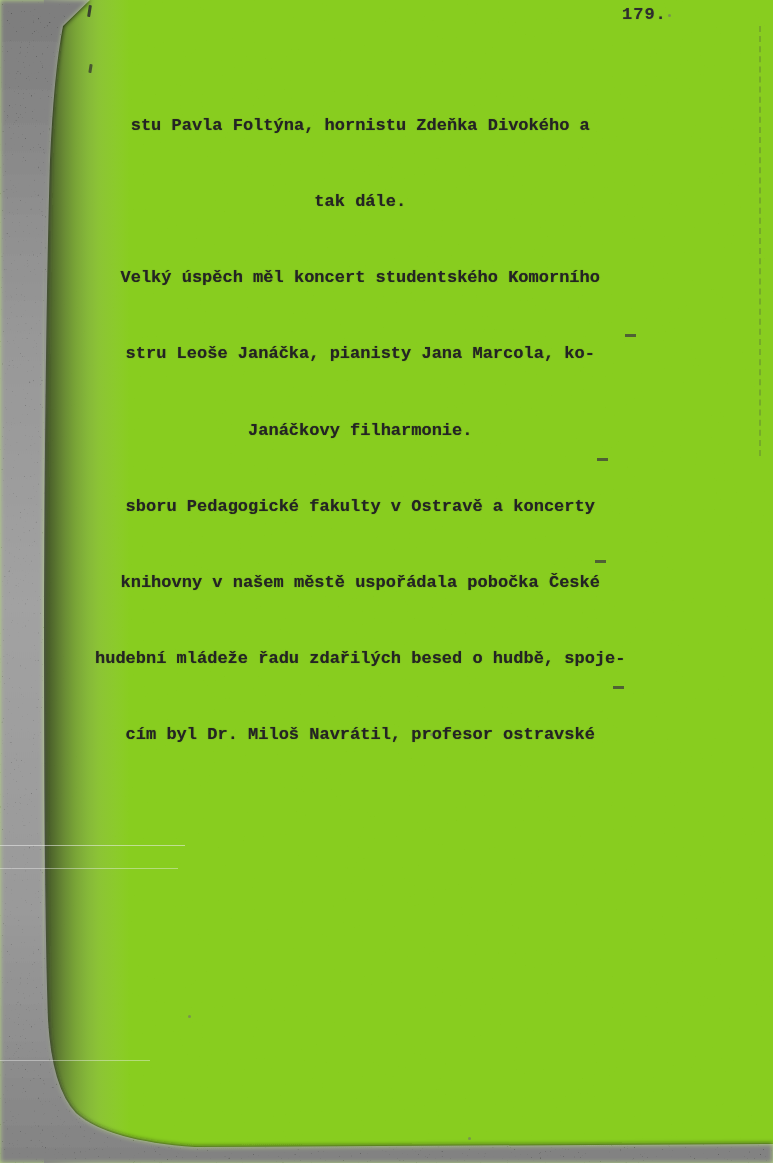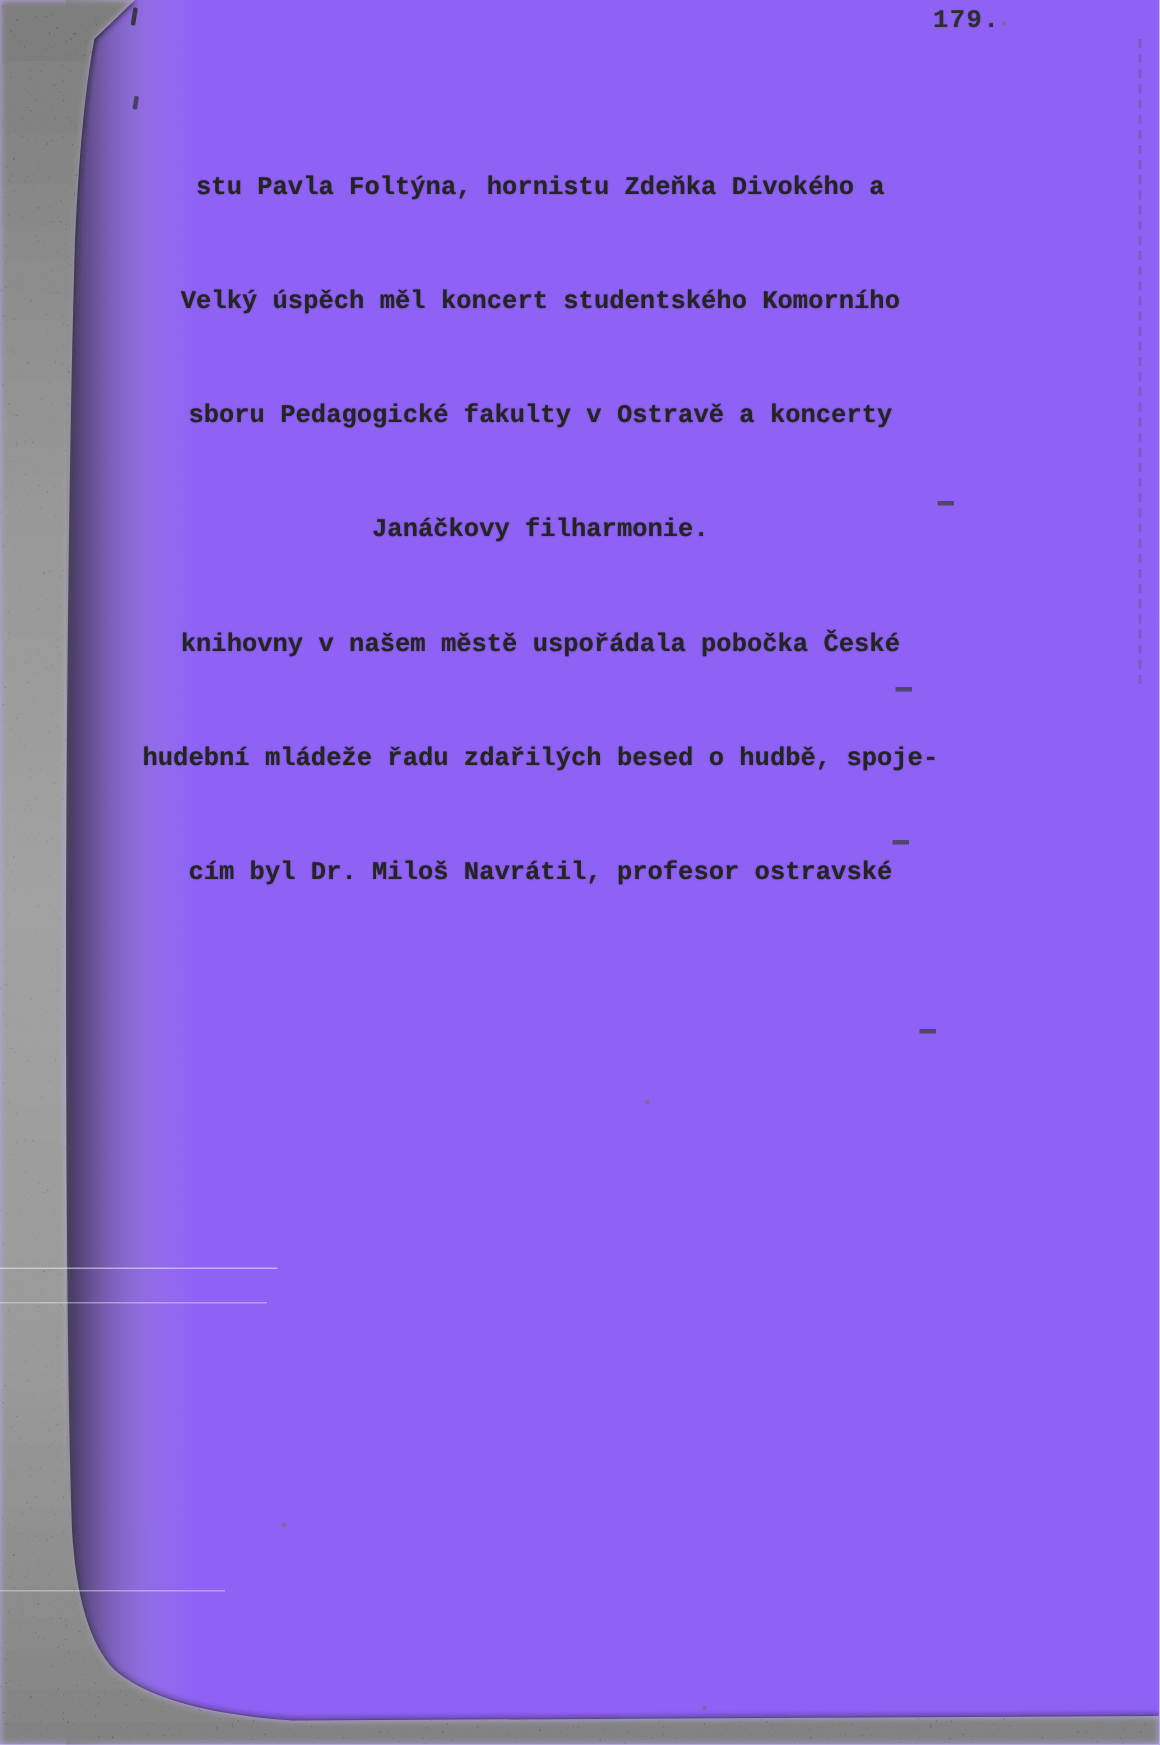--- a/index.html
+++ b/index.html
@@ -1,20 +1,20 @@
 <!DOCTYPE html>
 <html><head>
 <meta charset="utf-8">
 <title>Scanned typewritten page</title>
 <style>
   html,body{margin:0;padding:0;background:#ffffff;}
   .sheet{
     position:relative;
     width:773px;height:1163px;
-    background:#8b5cf6;
+    background:#84cc16;
     overflow:hidden;
     font-family:"Liberation Mono","DejaVu Sans Mono",monospace;
   }
   .scanfx{position:absolute;left:0;top:0;z-index:1;}
   .textlayer{position:absolute;left:0;top:0;width:100%;height:100%;z-index:2;}
   .pagenum{
     position:absolute;left:622px;top:5px;
     font-size:17px;line-height:20px;font-weight:700;
     color:#2e2e2e;letter-spacing:1px;
     text-shadow:0 0 1px rgba(45,45,45,.45);
@@ -88,23 +88,25 @@
 
   <div class="textlayer">
 
     <div class="pagenum">179.</div>
 
     <div class="tick tick-top"></div>
     <div class="tick tick-line1"></div>
 
     <div class="textblock">
       <div class="tl">stu Pavla Foltýna, hornistu Zdeňka Divokého a</div>
+      <div class="tl">tak dále.</div>
       <div class="tl">Velký úspěch měl koncert studentského Komorního</div>
+      <div class="tl">stru Leoše Janáčka, pianisty Jana Marcola, ko-</div>
+      <div class="tl">Janáčkovy filharmonie.</div>
       <div class="tl">sboru Pedagogické fakulty v Ostravě a koncerty</div>
-      <div class="tl">Janáčkovy filharmonie.</div>
       <div class="tl">knihovny v našem městě uspořádala pobočka České</div>
       <div class="tl">hudební mládeže řadu zdařilých besed o hudbě, spoje-</div>
       <div class="tl">cím byl Dr. Miloš Navrátil, profesor ostravské</div>
       
       
       
       
       
       
       

